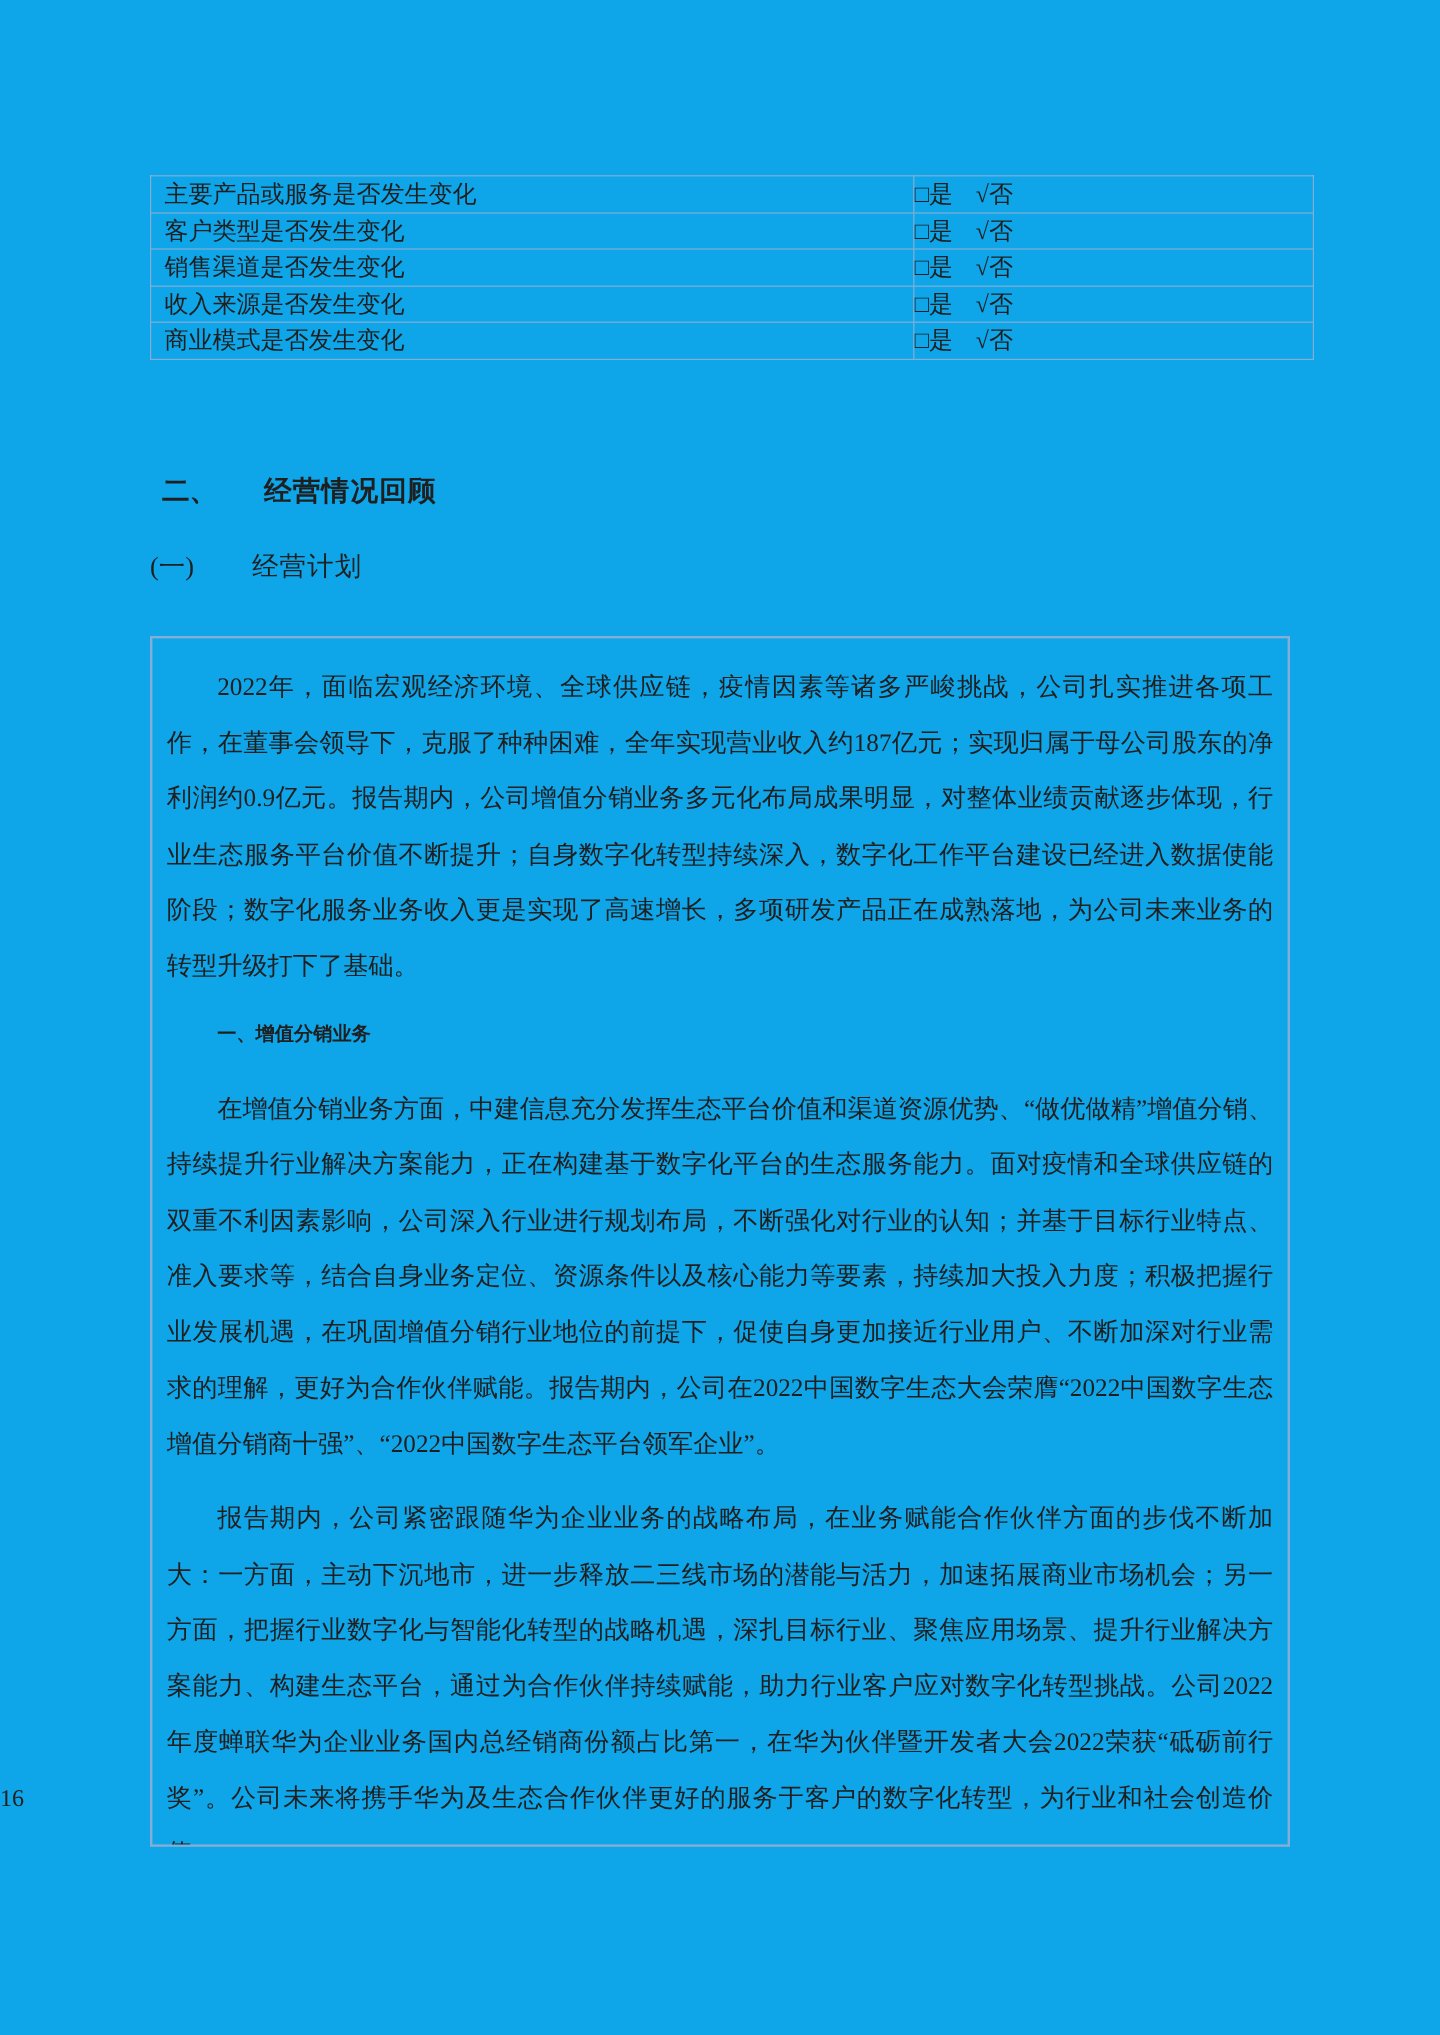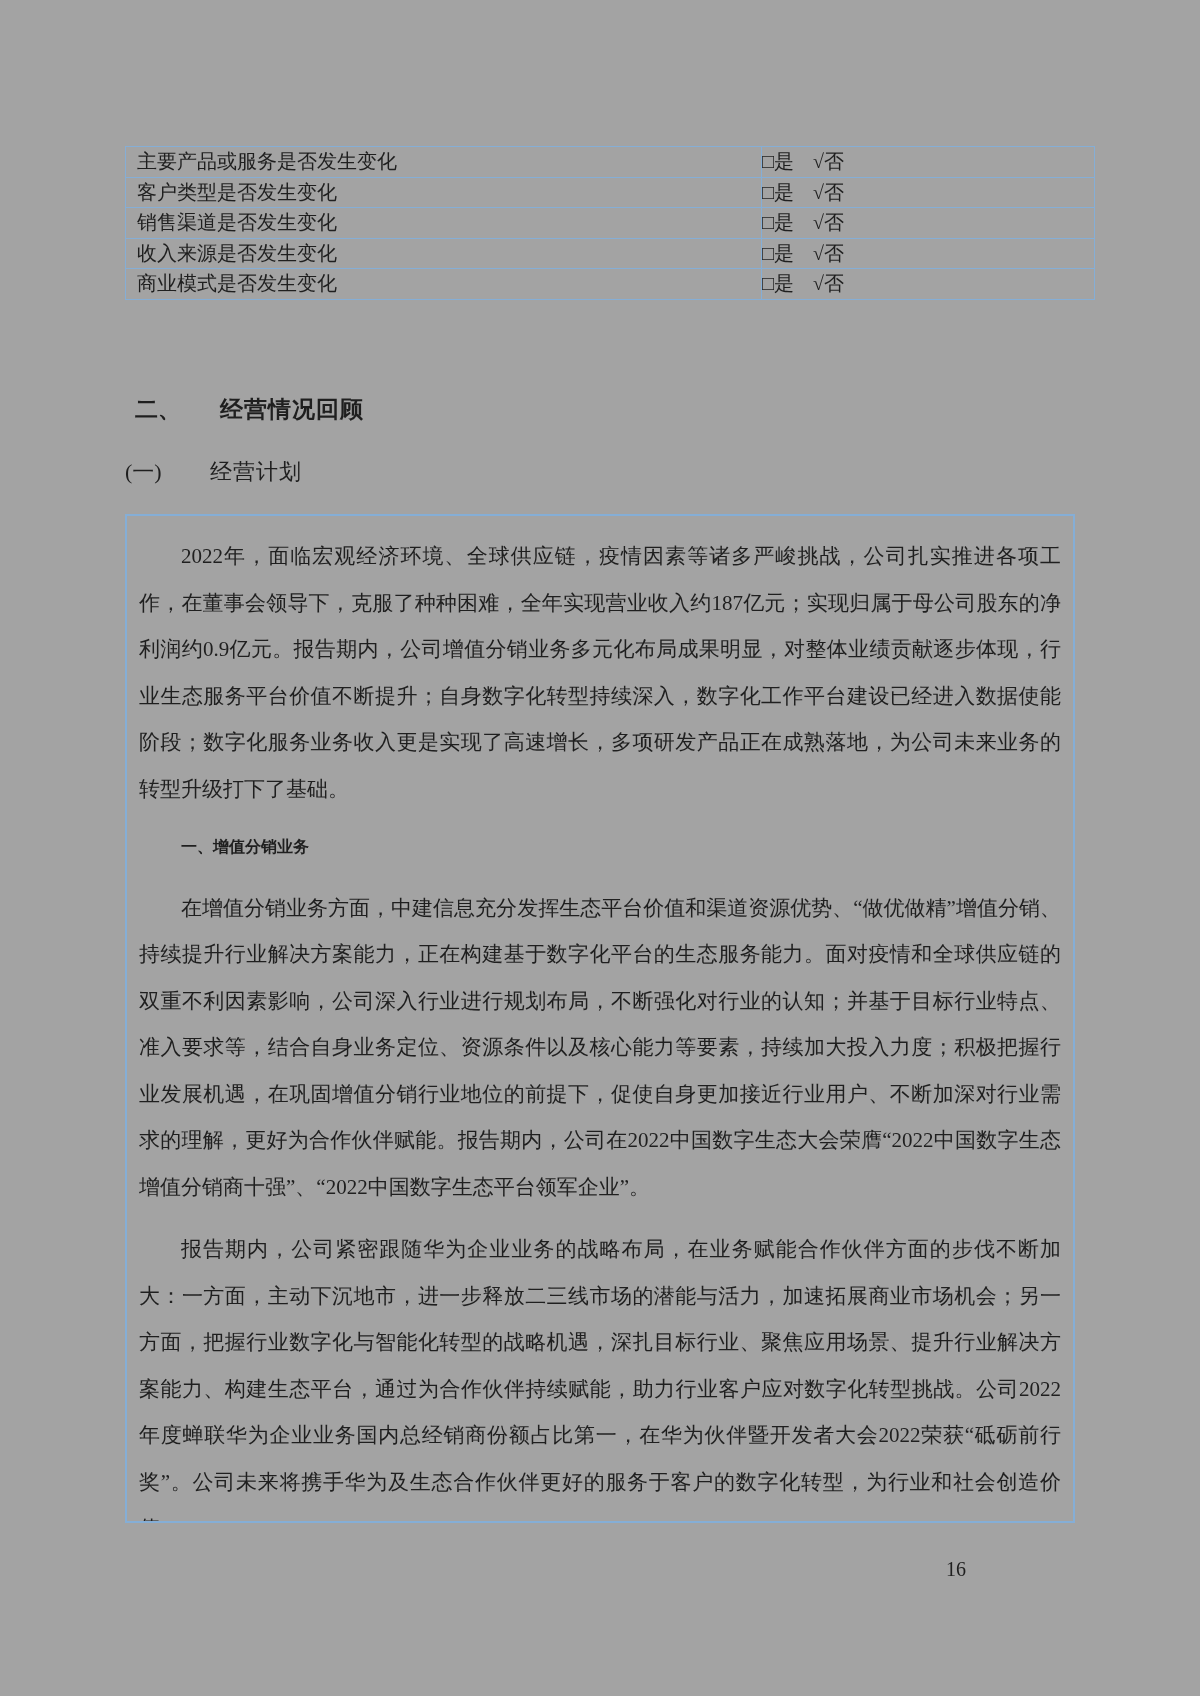--- a/index.html
+++ b/index.html
@@ -6,21 +6,21 @@
     margin: 0; padding: 0;
     width: 1200px; height: 1696px;
     background: #ffffff;
     overflow: hidden;
     font-family: "Liberation Serif", "DejaVu Serif", serif;
     color: #1f1f1f;
   }
   .page {
     position: relative;
     width: 1200px; height: 1696px;
-    background: #a3a3a3;
+    background: #0ea5e9;
   }
 
   
   table.change-table {
     position: absolute;
     left: 125px; top: 146px;
     width: 950px;
     border-collapse: collapse;
     table-layout: fixed;
   }
@@ -47,21 +47,21 @@
     position: absolute;
     left: 125px; top: 457px;
     font-size: 22px; font-weight: normal;
     letter-spacing: 1px;
   }
   .heading-numeral { display: inline-block; width: 85px; letter-spacing: 0; }
 
   
   .review-box {
     position: absolute;
-    left: 125px; top: 514px;
+    left: 125px; top: 530px;
     width: 950px; height: 1009px;
     box-sizing: border-box;
     border: 2px solid #85aed6;
     padding: 17px 12px 16px 12px;
     overflow: hidden;
   }
   .review-box p {
     margin: 0;
     font-size: 21px;
     line-height: 46.5px;
@@ -73,23 +73,23 @@
     font-size: 16px;
     line-height: 46.5px;
     font-weight: bold;
     text-indent: 42px;
   }
   .review-box p + p { margin-top: 16px; }
 
   
   .page-number {
     position: absolute;
-    left: 0; top: 1558px;
+    left: 0; top: 1488px;
     width: 966px;
-    text-align: right;
+    text-align: left;
     font-size: 20px;
   }
 </style>
 </head>
 <body>
 
 <div class="page">
 
   <table class="change-table">
     <tbody>

